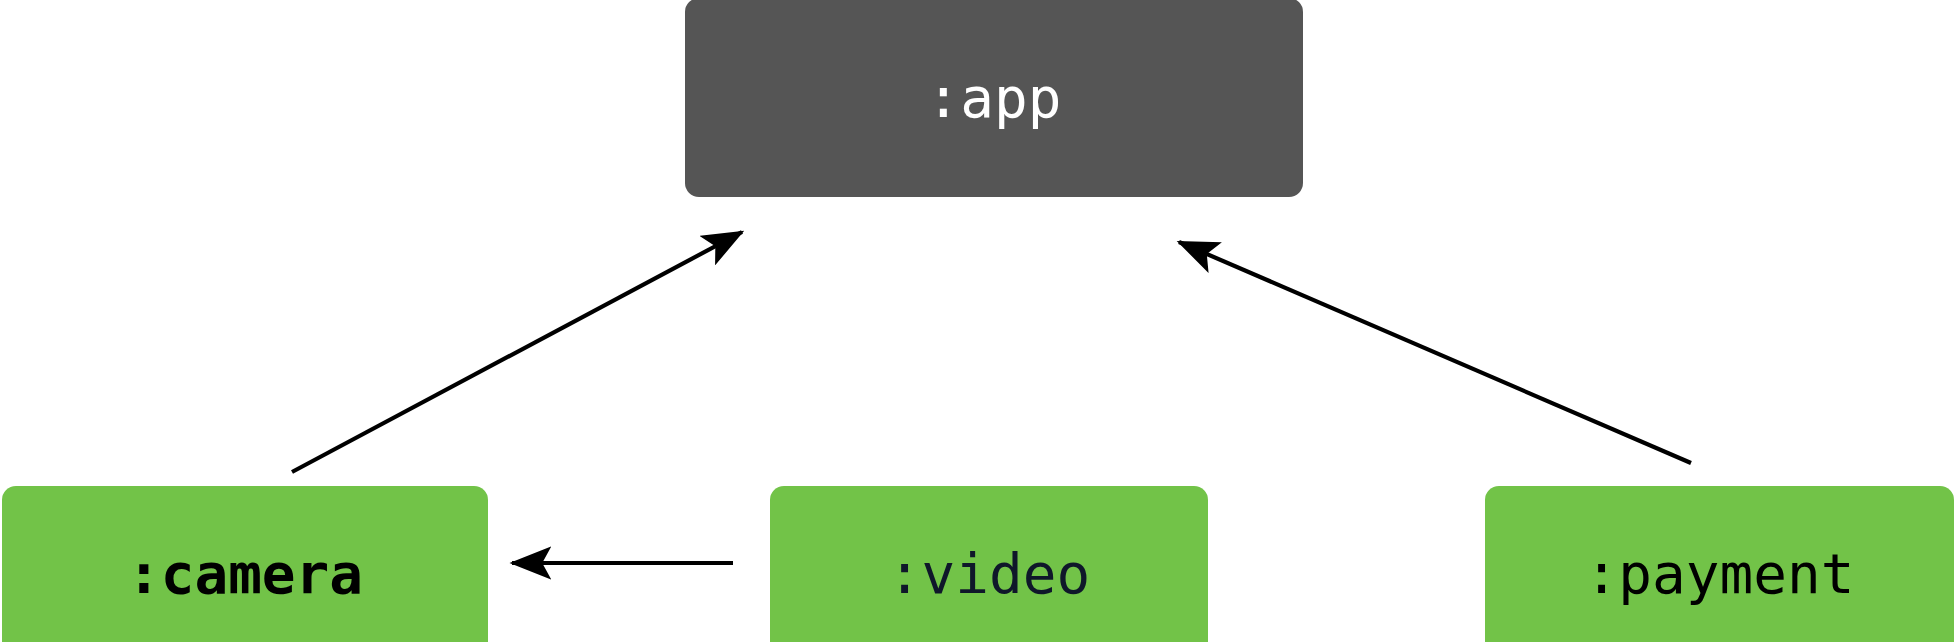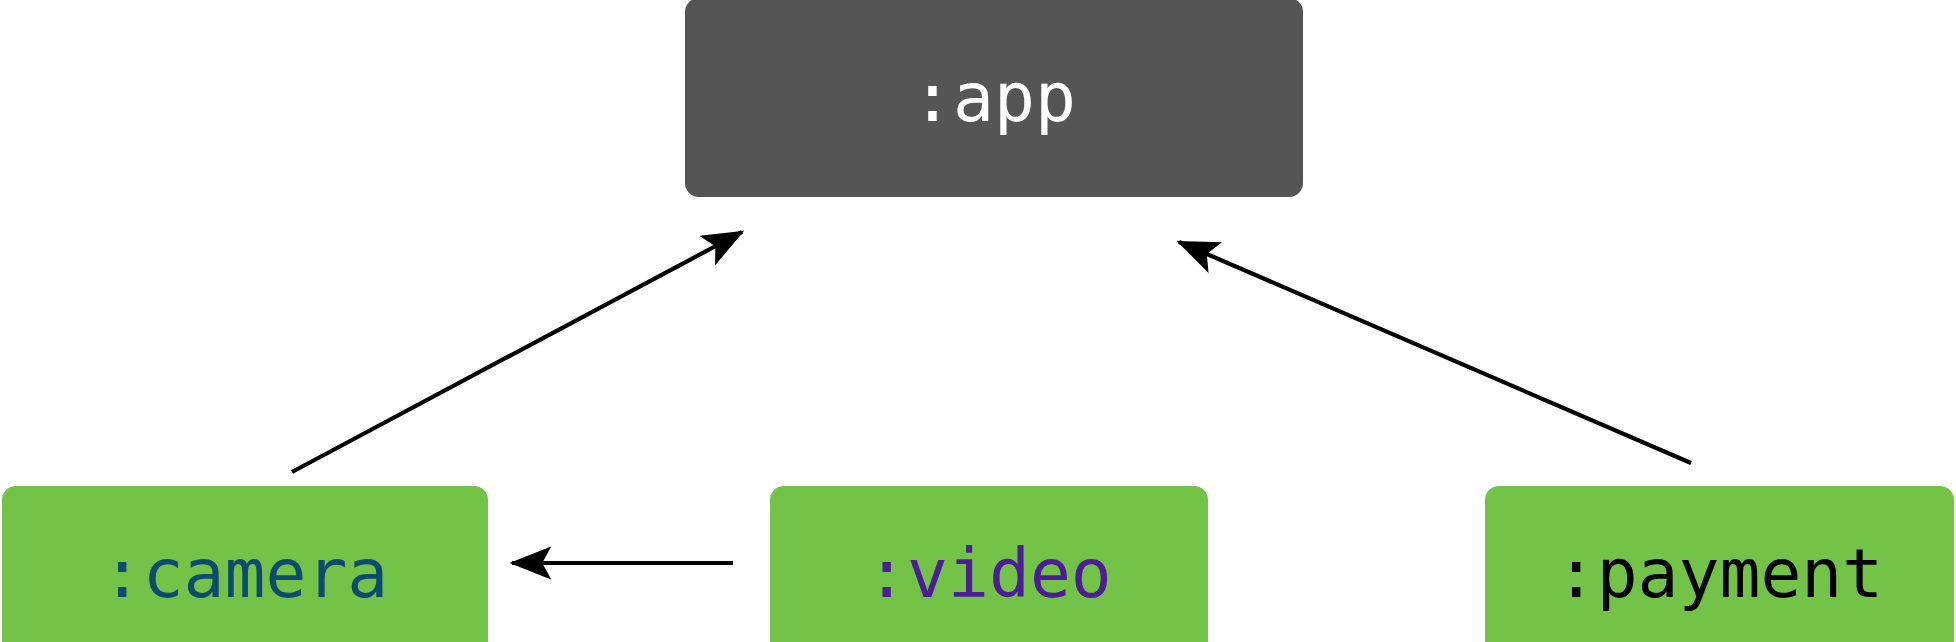--- a/index.html
+++ b/index.html
@@ -30,21 +30,21 @@
     position: absolute;
     display: flex;
     align-items: center;
     justify-content: center;
     border-radius: 14px;
     box-sizing: border-box;
     user-select: none;
   }
   .node-label {
     font-family: "DejaVu Sans Mono", "Liberation Mono", monospace;
-    font-size: 68px;
+    font-size: 56px;
     font-weight: 400;
     letter-spacing: 0px;
     white-space: nowrap;
     line-height: 1;
   }
   
   #node-app      { left: 685px;  top: -2px;  width: 618px; height: 199px; }
   #node-camera   { left: 2px;    top: 486px; width: 486px; height: 175px; }
   #node-video    { left: 770px;  top: 486px; width: 438px; height: 175px; }
   #node-payment  { left: 1485px; top: 486px; width: 469px; height: 175px; }
@@ -66,24 +66,24 @@
     <line x1="1691" y1="463" x2="1179" y2="242" stroke="#000000" stroke-width="4.2" marker-end="url(#arrowhead)"></line>
 
     <line x1="733" y1="563" x2="512" y2="563" stroke="#000000" stroke-width="4.2" marker-end="url(#arrowhead)"></line>
   </svg>
 
   <div class="node" id="node-app" style="background:#555555;">
     <span class="node-label" style="color:#ffffff;">:app</span>
   </div>
 
   <div class="node" id="node-camera" style="background:#72C348;">
-    <span class="node-label" style="color:#0c4a6e;">:camera</span>
+    <span class="node-label" style="color:#000000;font-weight:bold;">:camera</span>
   </div>
 
   <div class="node" id="node-video" style="background:#72C348;">
-    <span class="node-label" style="color:#4c1d95;">:video</span>
+    <span class="node-label" style="color:#0f172a;">:video</span>
   </div>
 
   <div class="node" id="node-payment" style="background:#72C348;">
     <span class="node-label" style="color:#000000;">:payment</span>
   </div>
 
 </div>
 
 </body></html>

